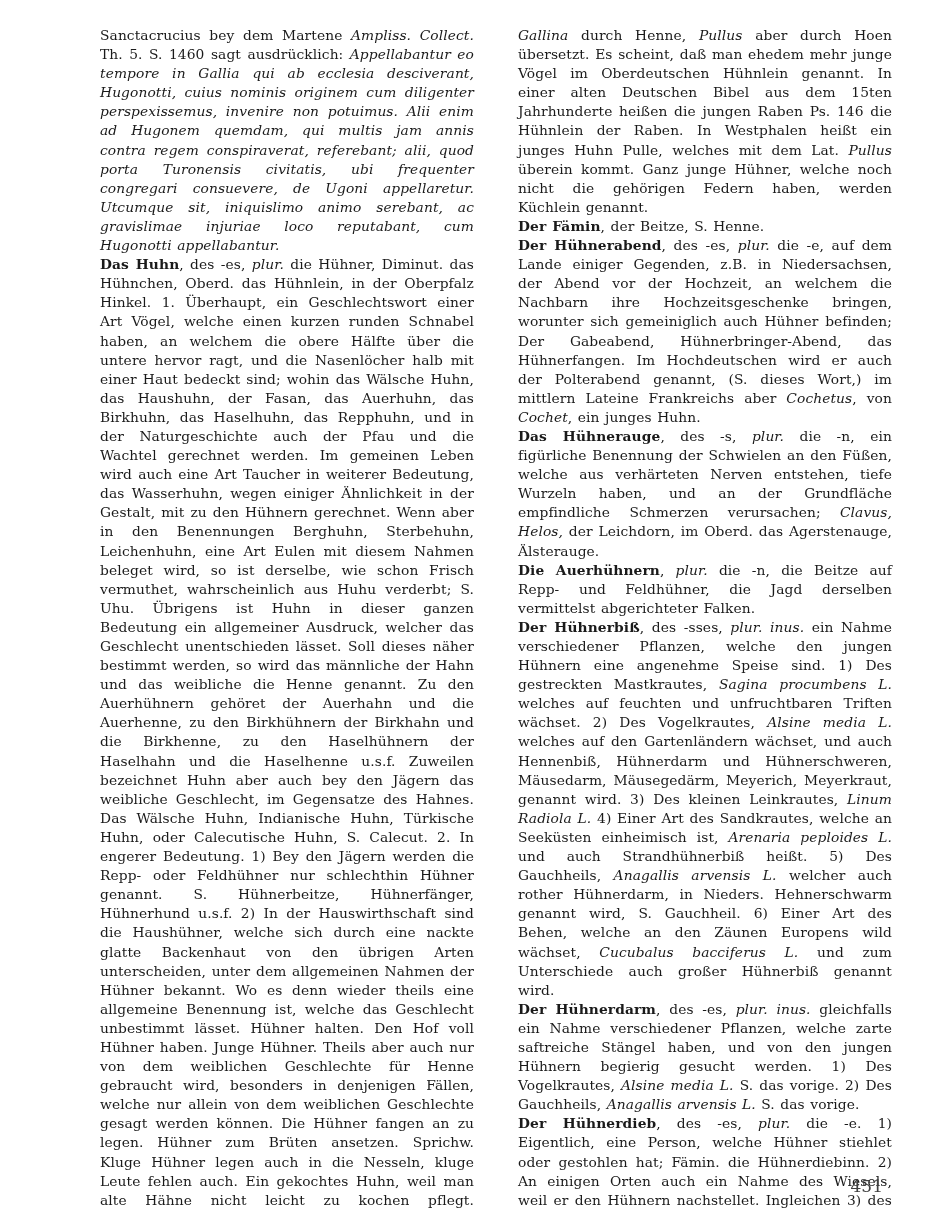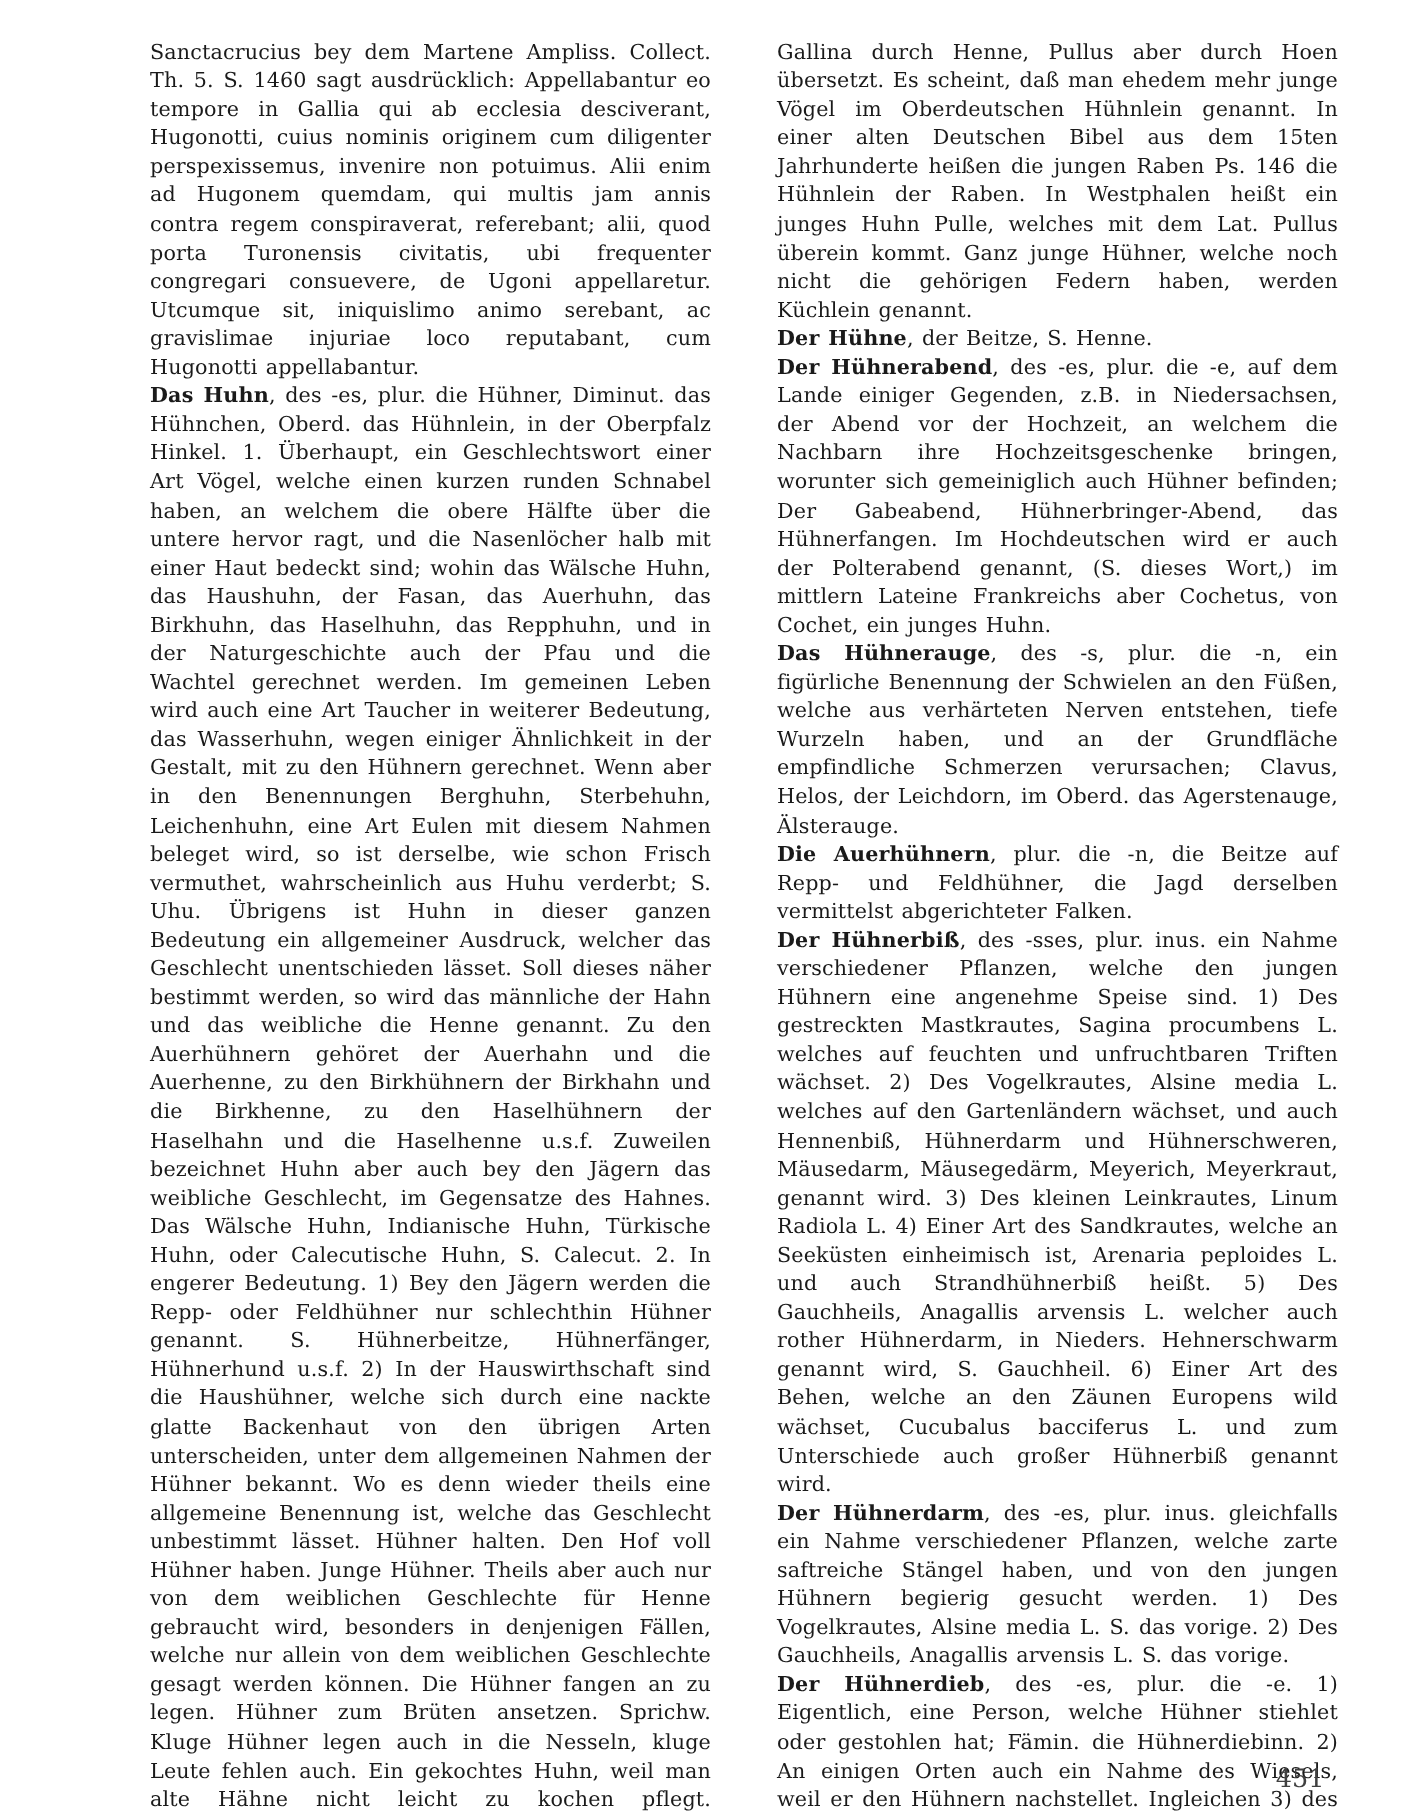--- a/index.html
+++ b/index.html
@@ -25,40 +25,40 @@
     text-align: justify;
     font-size: 13.8px;
     line-height: 19.1px;
     letter-spacing: 0.1px;
     word-spacing: 1px;
   }
   #col-left  { left: 100px; width: 374px; }
   #col-right { left: 518px; width: 374px; }
   .para { margin: 0; }
   .b { font-weight: bold; }
-  .i { }
+  .i { font-style: italic; }
   .page-number {
     position: absolute;
     right: 52px;
     bottom: 14px;
     font-size: 17px;
     color: #404040;
   }
 </style>
 </head>
 <body>
 
 <div class="page">
   <div class="column" id="col-left">
       <p class="para"><span>Sanctacrucius bey dem Martene </span><span class="i">Ampliss. Collect.</span><span> Th. 5. S. 1460 sagt ausdrücklich: </span><span class="i">Appellabantur eo tempore in Gallia qui ab ecclesia desciverant, Hugonotti, cuius nominis originem cum diligenter perspexissemus, invenire non potuimus. Alii enim ad Hugonem quemdam, qui multis jam annis contra regem conspiraverat, referebant; alii, quod porta Turonensis civitatis, ubi frequenter congregari consuevere, de Ugoni appellaretur. Utcumque sit, iniquislimo animo serebant, ac gravislimae injuriae loco reputabant, cum Hugonotti appellabantur.</span></p>
       <p class="para"><span class="b">Das Huhn</span><span>, des -es, </span><span class="i">plur.</span><span> die Hühner, Diminut. das Hühnchen, Oberd. das Hühnlein, in der Oberpfalz Hinkel. 1. Überhaupt, ein Geschlechtswort einer Art Vögel, welche einen kurzen runden Schnabel haben, an welchem die obere Hälfte über die untere hervor ragt, und die Nasenlöcher halb mit einer Haut bedeckt sind; wohin das Wälsche Huhn, das Haushuhn, der Fasan, das Auerhuhn, das Birkhuhn, das Haselhuhn, das Repphuhn, und in der Naturgeschichte auch der Pfau und die Wachtel gerechnet werden. Im gemeinen Leben wird auch eine Art Taucher in weiterer Bedeutung, das Wasserhuhn, wegen einiger Ähnlichkeit in der Gestalt, mit zu den Hühnern gerechnet. Wenn aber in den Benennungen Berghuhn, Sterbehuhn, Leichenhuhn, eine Art Eulen mit diesem Nahmen beleget wird, so ist derselbe, wie schon Frisch vermuthet, wahrscheinlich aus Huhu verderbt; S. Uhu. Übrigens ist Huhn in dieser ganzen Bedeutung ein allgemeiner Ausdruck, welcher das Geschlecht unentschieden lässet. Soll dieses näher bestimmt werden, so wird das männliche der Hahn und das weibliche die Henne genannt. Zu den Auerhühnern gehöret der Auerhahn und die Auerhenne, zu den Birkhühnern der Birkhahn und die Birkhenne, zu den Haselhühnern der Haselhahn und die Haselhenne u.s.f. Zuweilen bezeichnet Huhn aber auch bey den Jägern das weibliche Geschlecht, im Gegensatze des Hahnes. Das Wälsche Huhn, Indianische Huhn, Türkische Huhn, oder Calecutische Huhn, S. Calecut. 2. In engerer Bedeutung. 1) Bey den Jägern werden die Repp- oder Feldhühner nur schlechthin Hühner genannt. S. Hühnerbeitze, Hühnerfänger, Hühnerhund u.s.f. 2) In der Hauswirthschaft sind die Haushühner, welche sich durch eine nackte glatte Backenhaut von den übrigen Arten unterscheiden, unter dem allgemeinen Nahmen der Hühner bekannt. Wo es denn wieder theils eine allgemeine Benennung ist, welche das Geschlecht unbestimmt lässet. Hühner halten. Den Hof voll Hühner haben. Junge Hühner. Theils aber auch nur von dem weiblichen Geschlechte für Henne gebraucht wird, besonders in denjenigen Fällen, welche nur allein von dem weiblichen Geschlechte gesagt werden können. Die Hühner fangen an zu legen. Hühner zum Brüten ansetzen. Sprichw. Kluge Hühner legen auch in die Nesseln, kluge Leute fehlen auch. Ein gekochtes Huhn, weil man alte Hähne nicht leicht zu kochen pflegt. Hingegen, wenn man ein junges Huhn oder ein Hühnchen kocht, so kann solches so wohl ein junger Hahn, als eine junge Henne seyn. Wir haben noch ein Hühnchen mit einander zu pflücken, figürlich, wir haben noch eine unangenehme Sache mit einander abzuthun. Das verlorne Huhn, ein Gericht von Erbsen, Türkischen Bohnen, Wurzeln, Speck, Wurst und einer braunen Brühe.</span></p>
     </div>
   <div class="column" id="col-right">
       <p class="para"><span class="i">Gallina</span><span> durch Henne, </span><span class="i">Pullus</span><span> aber durch Hoen übersetzt. Es scheint, daß man ehedem mehr junge Vögel im Oberdeutschen Hühnlein genannt. In einer alten Deutschen Bibel aus dem 15ten Jahrhunderte heißen die jungen Raben Ps. 146 die Hühnlein der Raben. In Westphalen heißt ein junges Huhn Pulle, welches mit dem Lat. </span><span class="i">Pullus</span><span> überein kommt. Ganz junge Hühner, welche noch nicht die gehörigen Federn haben, werden Küchlein genannt.</span></p>
-      <p class="para"><span class="b">Der Hühne</span><span>, der Beitze, S. Henne.</span></p>
+      <p class="para"><span class="b">Der Fämin</span><span>, der Beitze, S. Henne.</span></p>
       <p class="para"><span class="b">Der Hühnerabend</span><span>, des -es, </span><span class="i">plur.</span><span> die -e, auf dem Lande einiger Gegenden, z.B. in Niedersachsen, der Abend vor der Hochzeit, an welchem die Nachbarn ihre Hochzeitsgeschenke bringen, worunter sich gemeiniglich auch Hühner befinden; Der Gabeabend, Hühnerbringer-Abend, das Hühnerfangen. Im Hochdeutschen wird er auch der Polterabend genannt, (S. dieses Wort,) im mittlern Lateine Frankreichs aber </span><span class="i">Cochetus</span><span>, von </span><span class="i">Cochet</span><span>, ein junges Huhn.</span></p>
       <p class="para"><span class="b">Das Hühnerauge</span><span>, des -s, </span><span class="i">plur.</span><span> die -n, ein figürliche Benennung der Schwielen an den Füßen, welche aus verhärteten Nerven entstehen, tiefe Wurzeln haben, und an der Grundfläche empfindliche Schmerzen verursachen; </span><span class="i">Clavus, Helos,</span><span> der Leichdorn, im Oberd. das Agerstenauge, Älsterauge.</span></p>
       <p class="para"><span class="b">Die Auerhühnern</span><span>, </span><span class="i">plur.</span><span> die -n, die Beitze auf Repp- und Feldhühner, die Jagd derselben vermittelst abgerichteter Falken.</span></p>
       <p class="para"><span class="b">Der Hühnerbiß</span><span>, des -sses, </span><span class="i">plur. inus.</span><span> ein Nahme verschiedener Pflanzen, welche den jungen Hühnern eine angenehme Speise sind. 1) Des gestreckten Mastkrautes, </span><span class="i">Sagina procumbens L.</span><span> welches auf feuchten und unfruchtbaren Triften wächset. 2) Des Vogelkrautes, </span><span class="i">Alsine media L.</span><span> welches auf den Gartenländern wächset, und auch Hennenbiß, Hühnerdarm und Hühnerschweren, Mäusedarm, Mäusegedärm, Meyerich, Meyerkraut, genannt wird. 3) Des kleinen Leinkrautes, </span><span class="i">Linum Radiola L.</span><span> 4) Einer Art des Sandkrautes, welche an Seeküsten einheimisch ist, </span><span class="i">Arenaria peploides L.</span><span> und auch Strandhühnerbiß heißt. 5) Des Gauchheils, </span><span class="i">Anagallis arvensis L.</span><span> welcher auch rother Hühnerdarm, in Nieders. Hehnerschwarm genannt wird, S. Gauchheil. 6) Einer Art des Behen, welche an den Zäunen Europens wild wächset, </span><span class="i">Cucubalus bacciferus L.</span><span> und zum Unterschiede auch großer Hühnerbiß genannt wird.</span></p>
       <p class="para"><span class="b">Der Hühnerdarm</span><span>, des -es, </span><span class="i">plur. inus.</span><span> gleichfalls ein Nahme verschiedener Pflanzen, welche zarte saftreiche Stängel haben, und von den jungen Hühnern begierig gesucht werden. 1) Des Vogelkrautes, </span><span class="i">Alsine media L.</span><span> S. das vorige. 2) Des Gauchheils, </span><span class="i">Anagallis arvensis L.</span><span> S. das vorige.</span></p>
       <p class="para"><span class="b">Der Hühnerdieb</span><span>, des -es, </span><span class="i">plur.</span><span> die -e. 1) Eigentlich, eine Person, welche Hühner stiehlet oder gestohlen hat; Fämin. die Hühnerdiebinn. 2) An einigen Orten auch ein Nahme des Wiesels, weil er den Hühnern nachstellet. Ingleichen 3) des Hühnergeyers, S. dieses Wort.</span></p>
     </div>
   <div class="page-number">451</div>
 </div>
 

